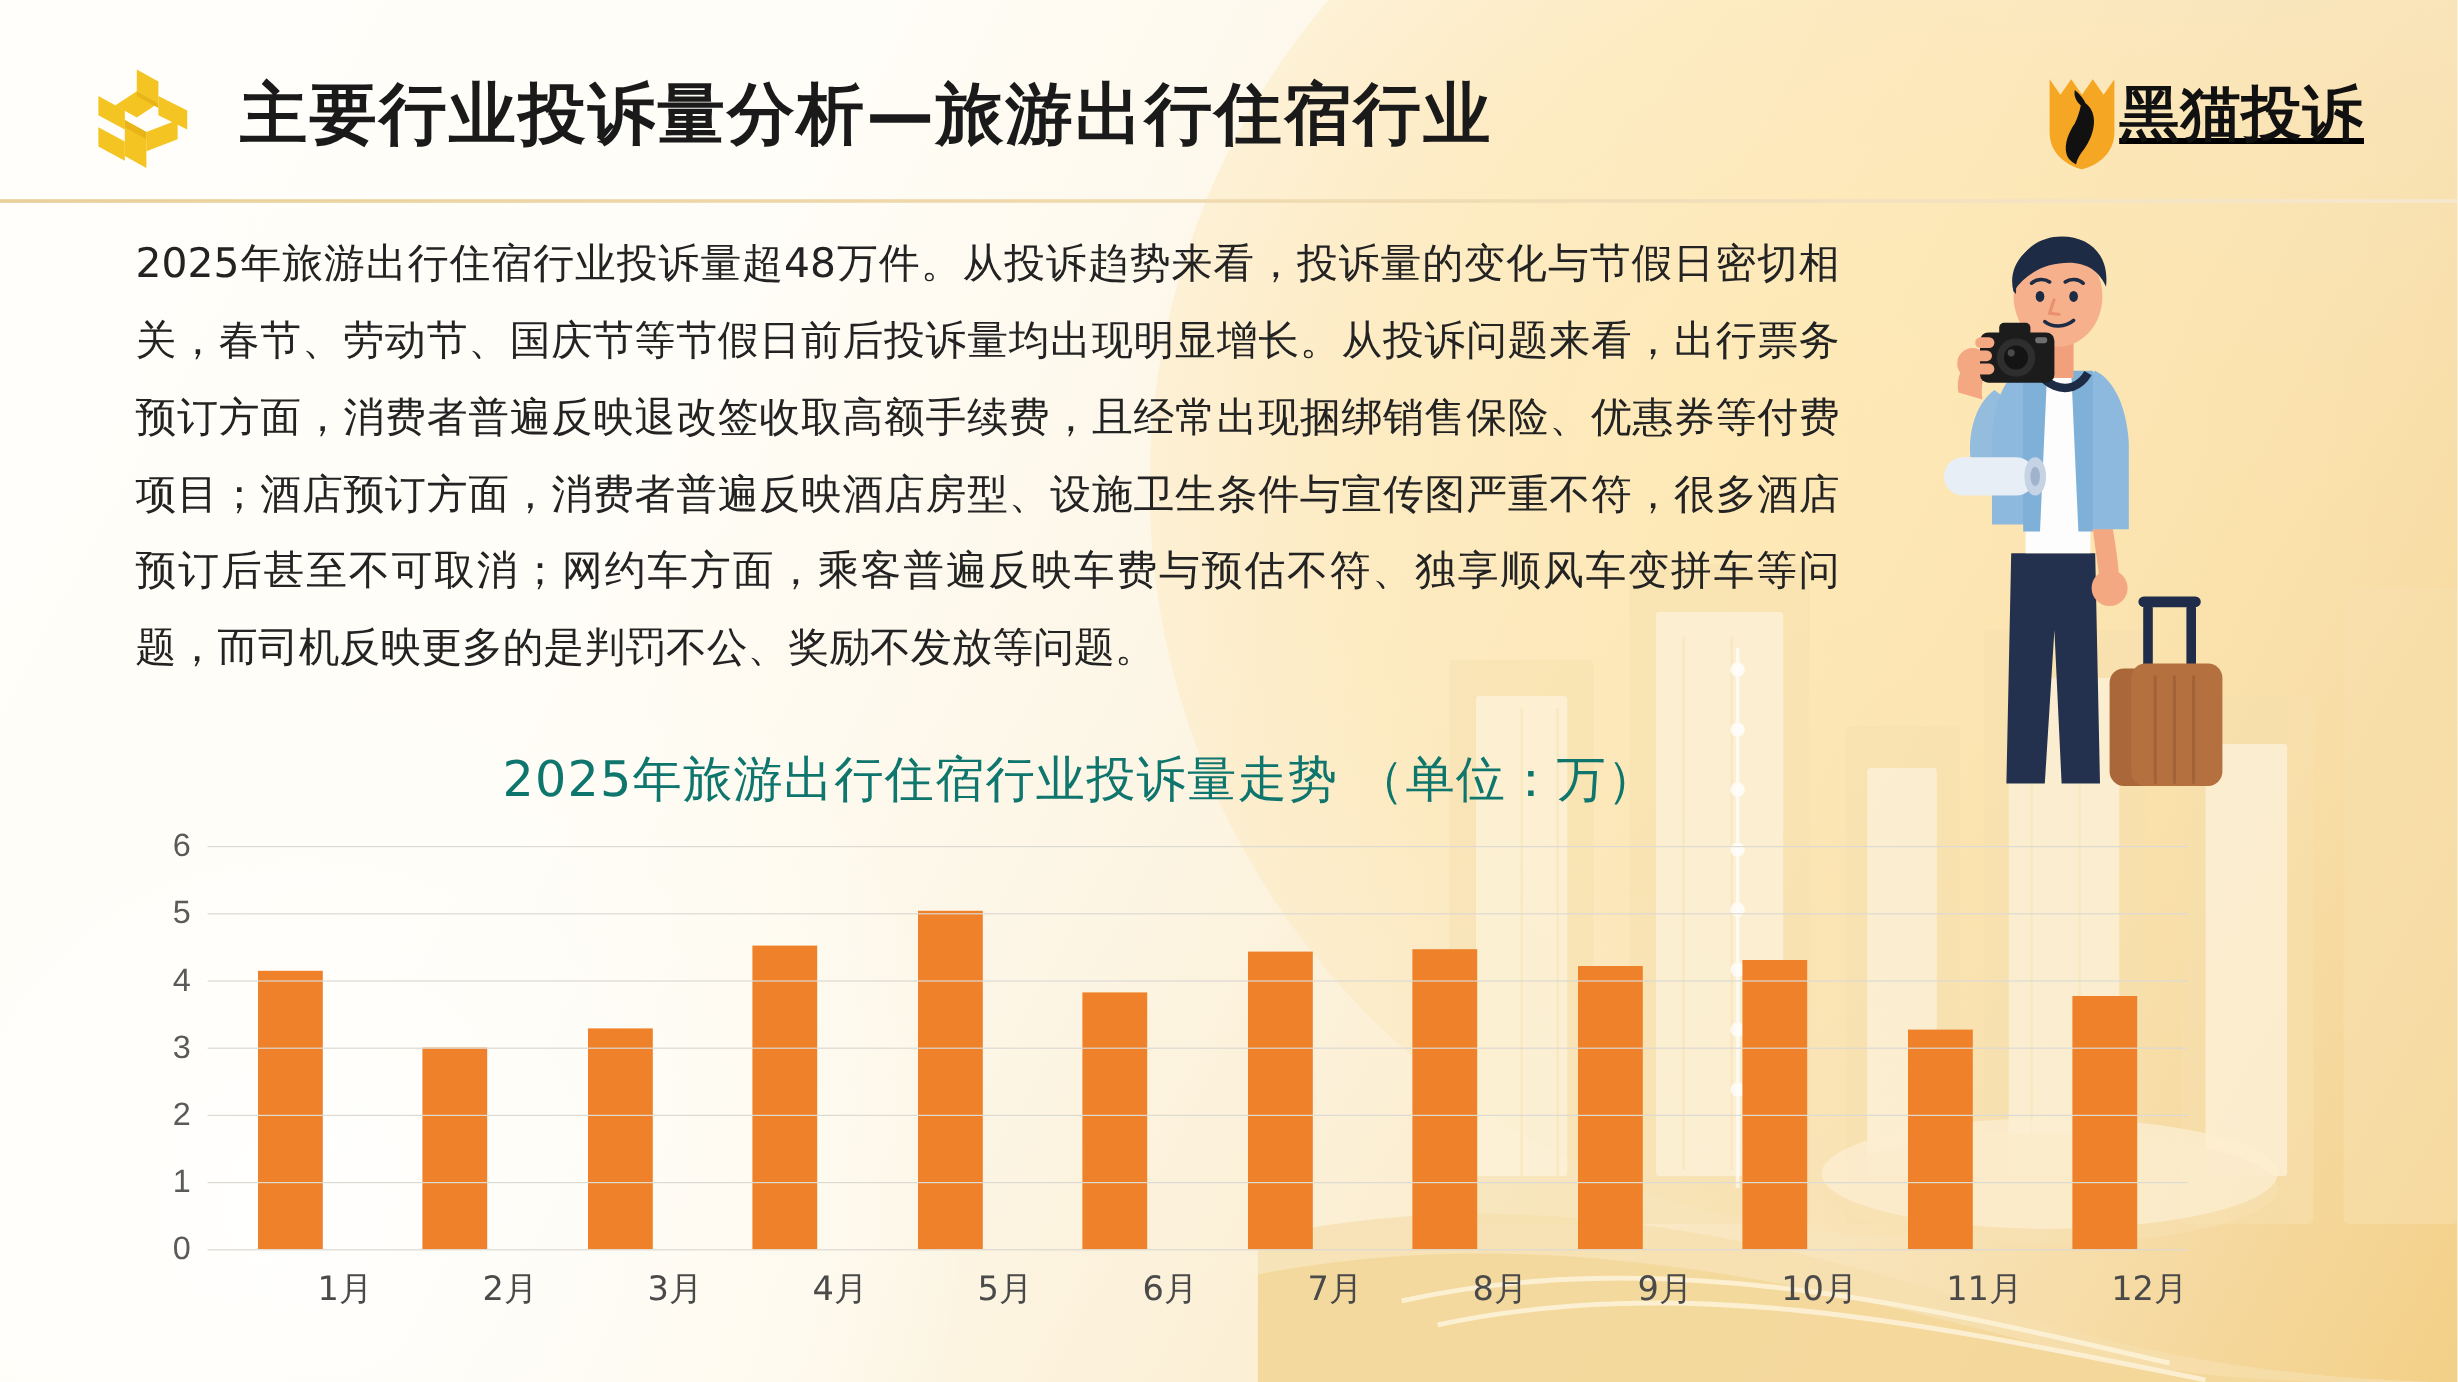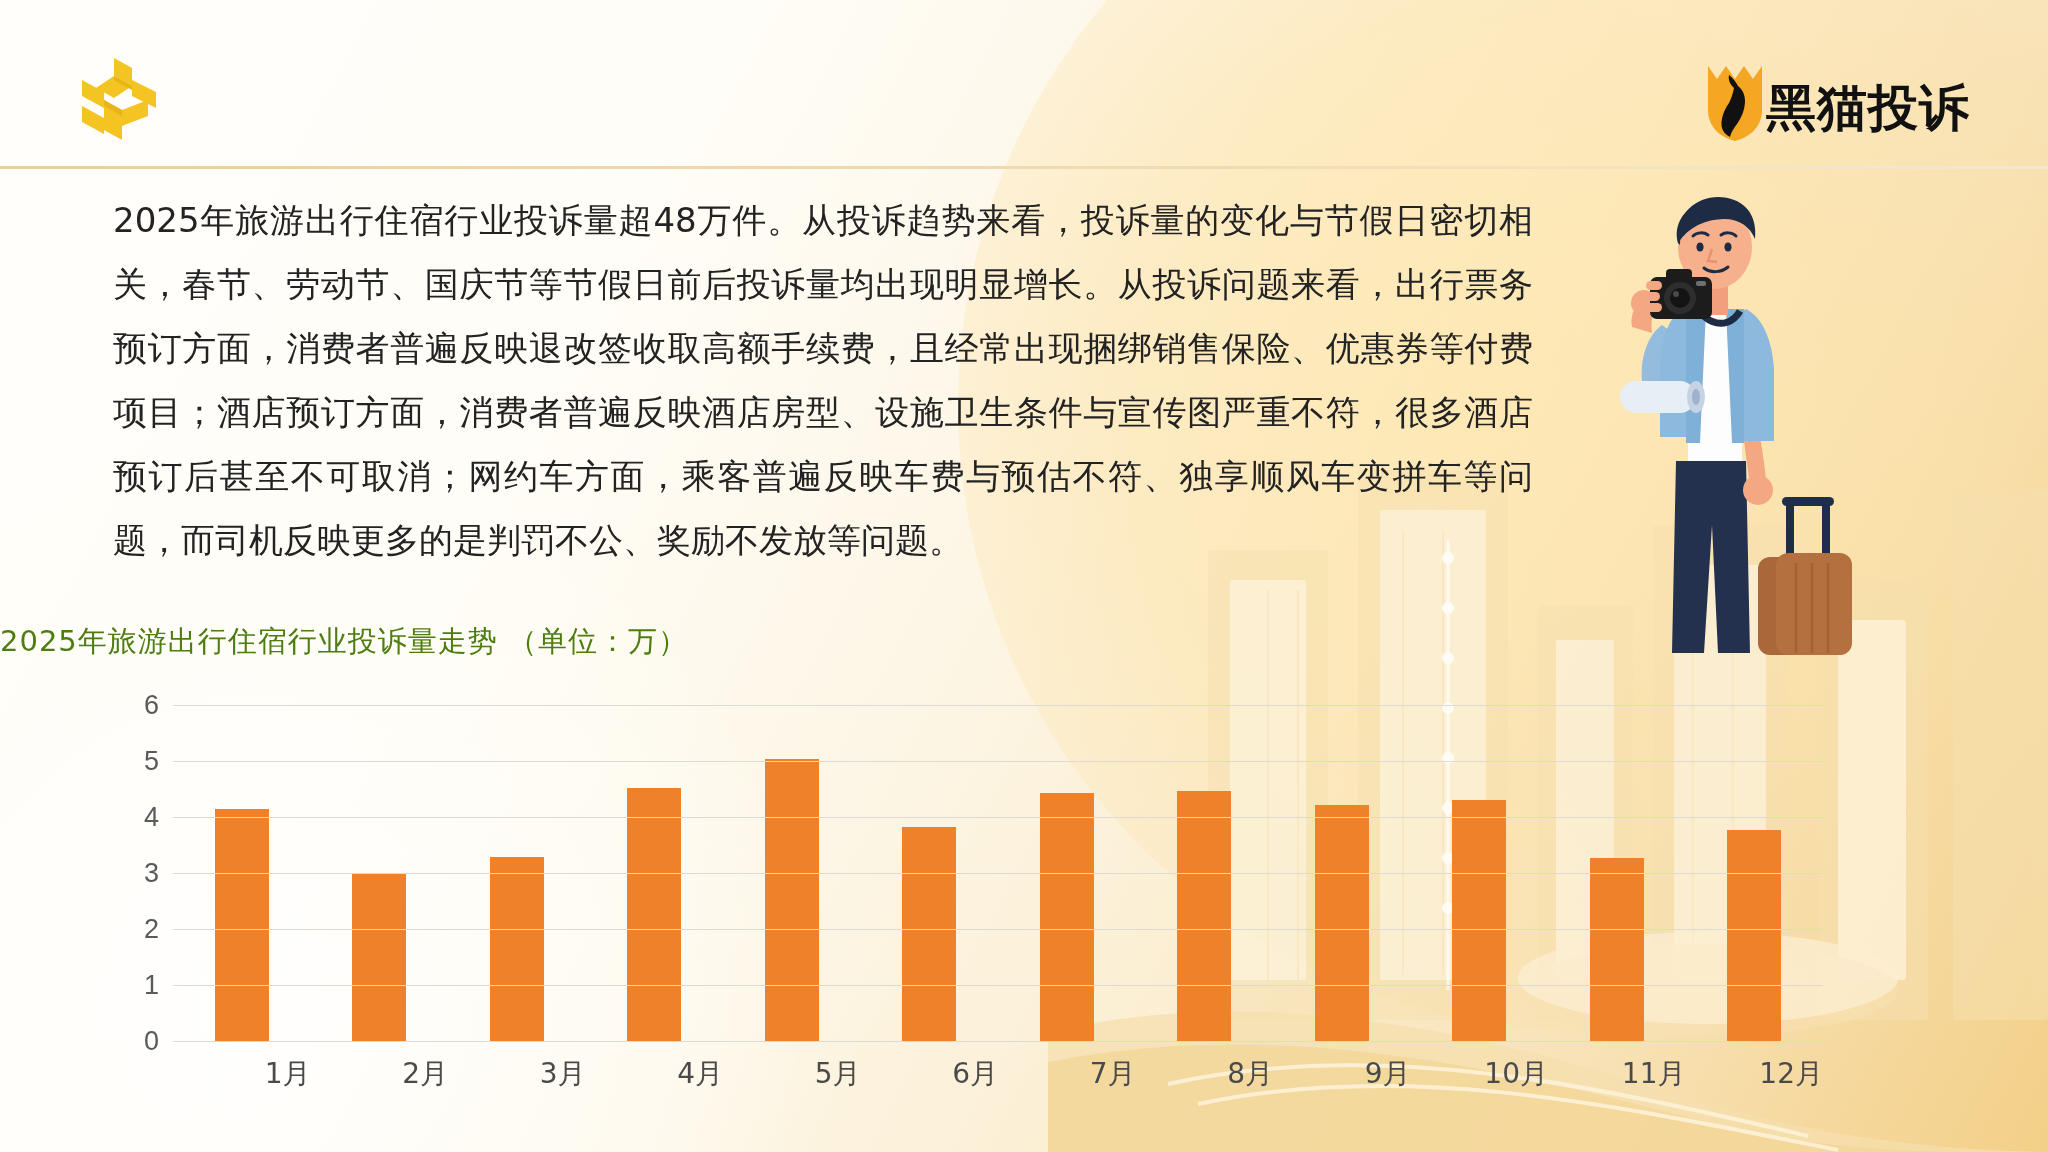--- a/index.html
+++ b/index.html
@@ -49,21 +49,21 @@
   .logo-315{ position:absolute; left:70px; top:56px; width:96px; height:86px; }
   .logo-315 svg{ width:100%; height:100%; }
   .page-title{
     position:absolute; left:200px; top:58px;
     font-size:56px; font-weight:bold; letter-spacing:2px;
     color:#1a1a1a; white-space:nowrap;
     font-family:"DejaVu Sans","Liberation Sans",sans-serif;
   }
   .brand{
     position:absolute; right:78px; top:62px;
-    display:flex; align-items:flex-end; 
+    display:flex; align-items:flex-start; text-decoration:underline;
   }
   .brand-shield{ width:62px; height:80px; }
   .brand-shield svg{ width:100%; height:100%; display:block; }
   .brand-name{
     font-size:50px; font-weight:bold; letter-spacing:1px; color:#111;
     font-family:"DejaVu Sans","Liberation Sans",sans-serif;
   }
 
   
   .intro{
@@ -72,21 +72,21 @@
     font-family:"DejaVu Sans","Liberation Sans",sans-serif;
   }
 
   
   .illus{ position:absolute; left:1600px; top:185px; width:300px; height:470px; }
   .illus svg{ width:100%; height:100%; display:block; }
 
   
   .chart-title{
     position:absolute; left:0; top:622px; width:1800px;
-    font-size:29px; color:#4d7c0f; letter-spacing:1px;
+    text-align:center; font-size:41px; color:#0f766e; letter-spacing:1px;
     font-family:"DejaVu Sans","Liberation Sans",sans-serif;
   }
   .chart{
     position:absolute; left:113px; top:705px; width:1800px; height:400px;
   }
   .y-axis{
     position:absolute; left:0; top:0; width:46px; height:336px;
   }
   .y-tick{
     position:absolute; right:0; transform:translateY(-50%);
@@ -188,20 +188,21 @@
         <polygon points="34,44 52,54 52,84 34,74"></polygon>
         <polygon points="52,54 78,44 78,60 52,70"></polygon>
         <polygon points="12,50 34,62 34,78 12,66"></polygon>
       </g>
       <g fill="#e8b417">
         <polygon points="44,20 62,30 62,34 44,24"></polygon>
         <polygon points="34,44 52,54 52,60 34,50"></polygon>
       </g>
     </svg>
   </div>
+  <div class="page-title">主要行业投诉量分析—旅游出行住宿行业</div>
   <div class="brand">
     <div class="brand-shield">
       <svg viewBox="0 0 62 80">
         <path d="M4 4 L13 17 L22 4 L31 17 L40 4 L49 17 L58 4 L58 48
                  C58 66 44 76 31 79 C18 76 4 66 4 48 Z" fill="#f5a623"></path>
         <path d="M30 26 C26 22 24 18 25 13 C29 16 32 20 34 24
                  C38 27 41 32 41 39 C41 48 37 56 33 62
                  C30 66 27 70 26 75 C22 73 19 70 18 66
                  C16 58 20 48 25 41 C27 37 29 31 30 26 Z" fill="#111111"></path>
       </svg>

